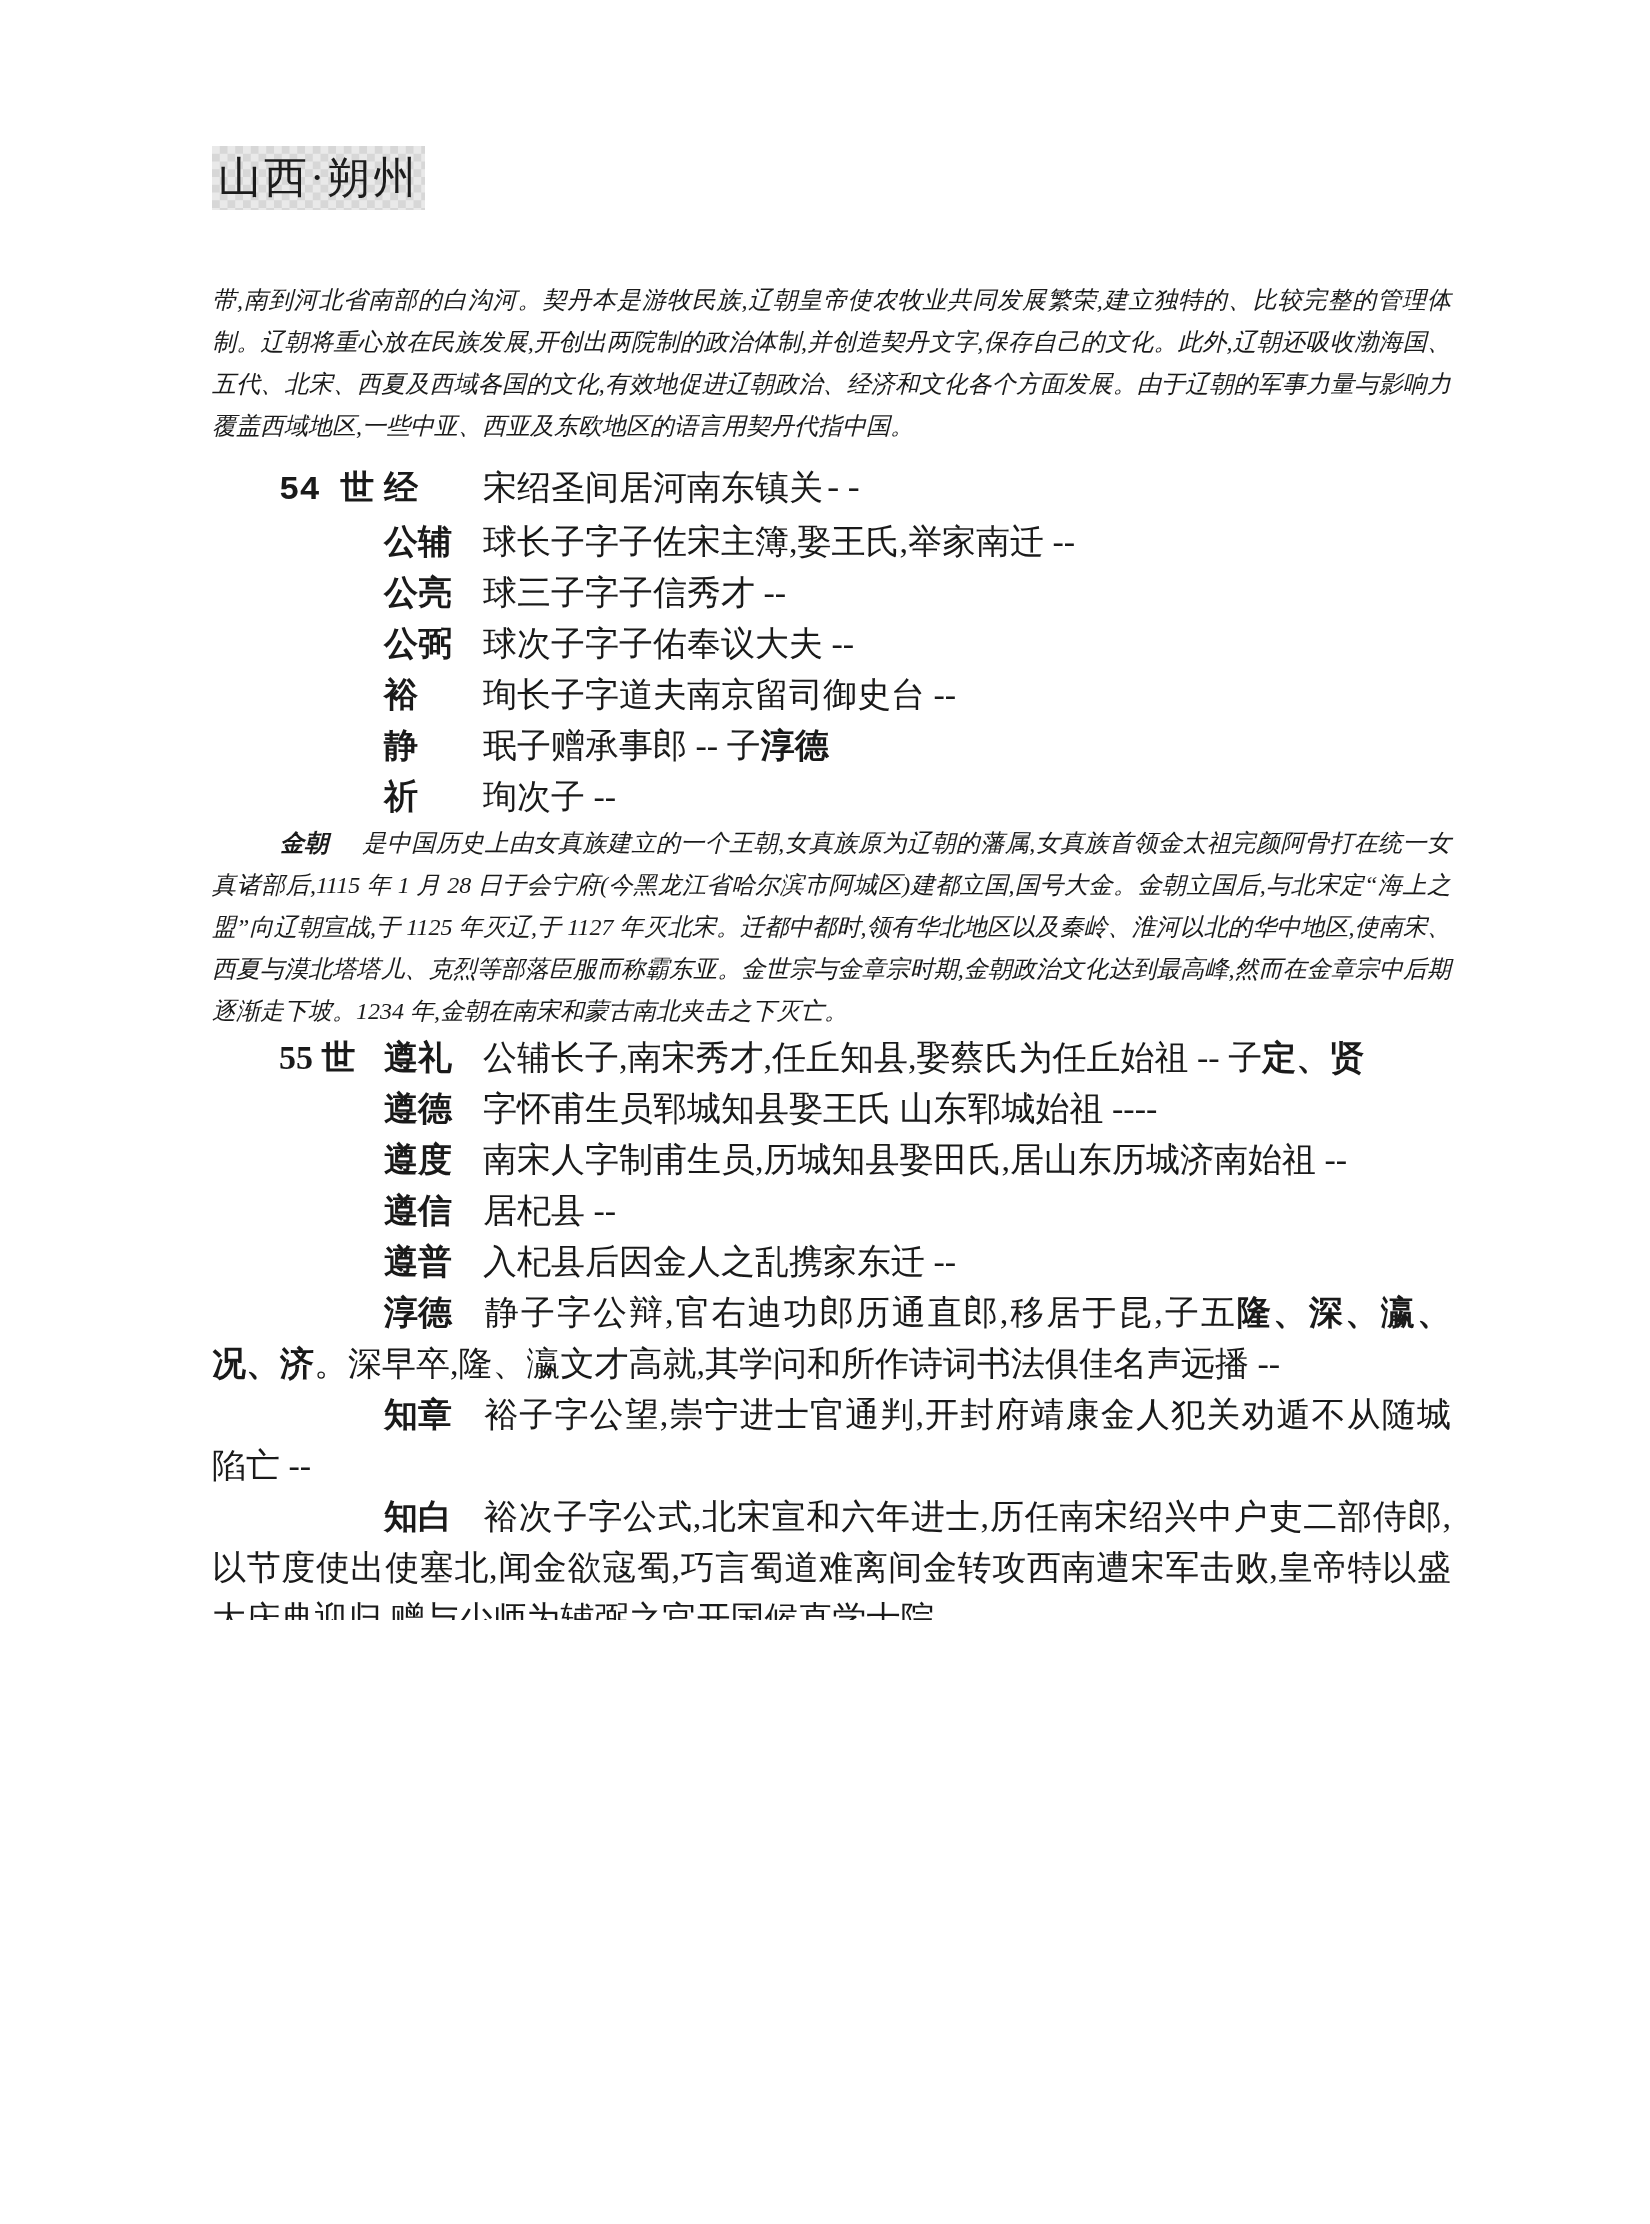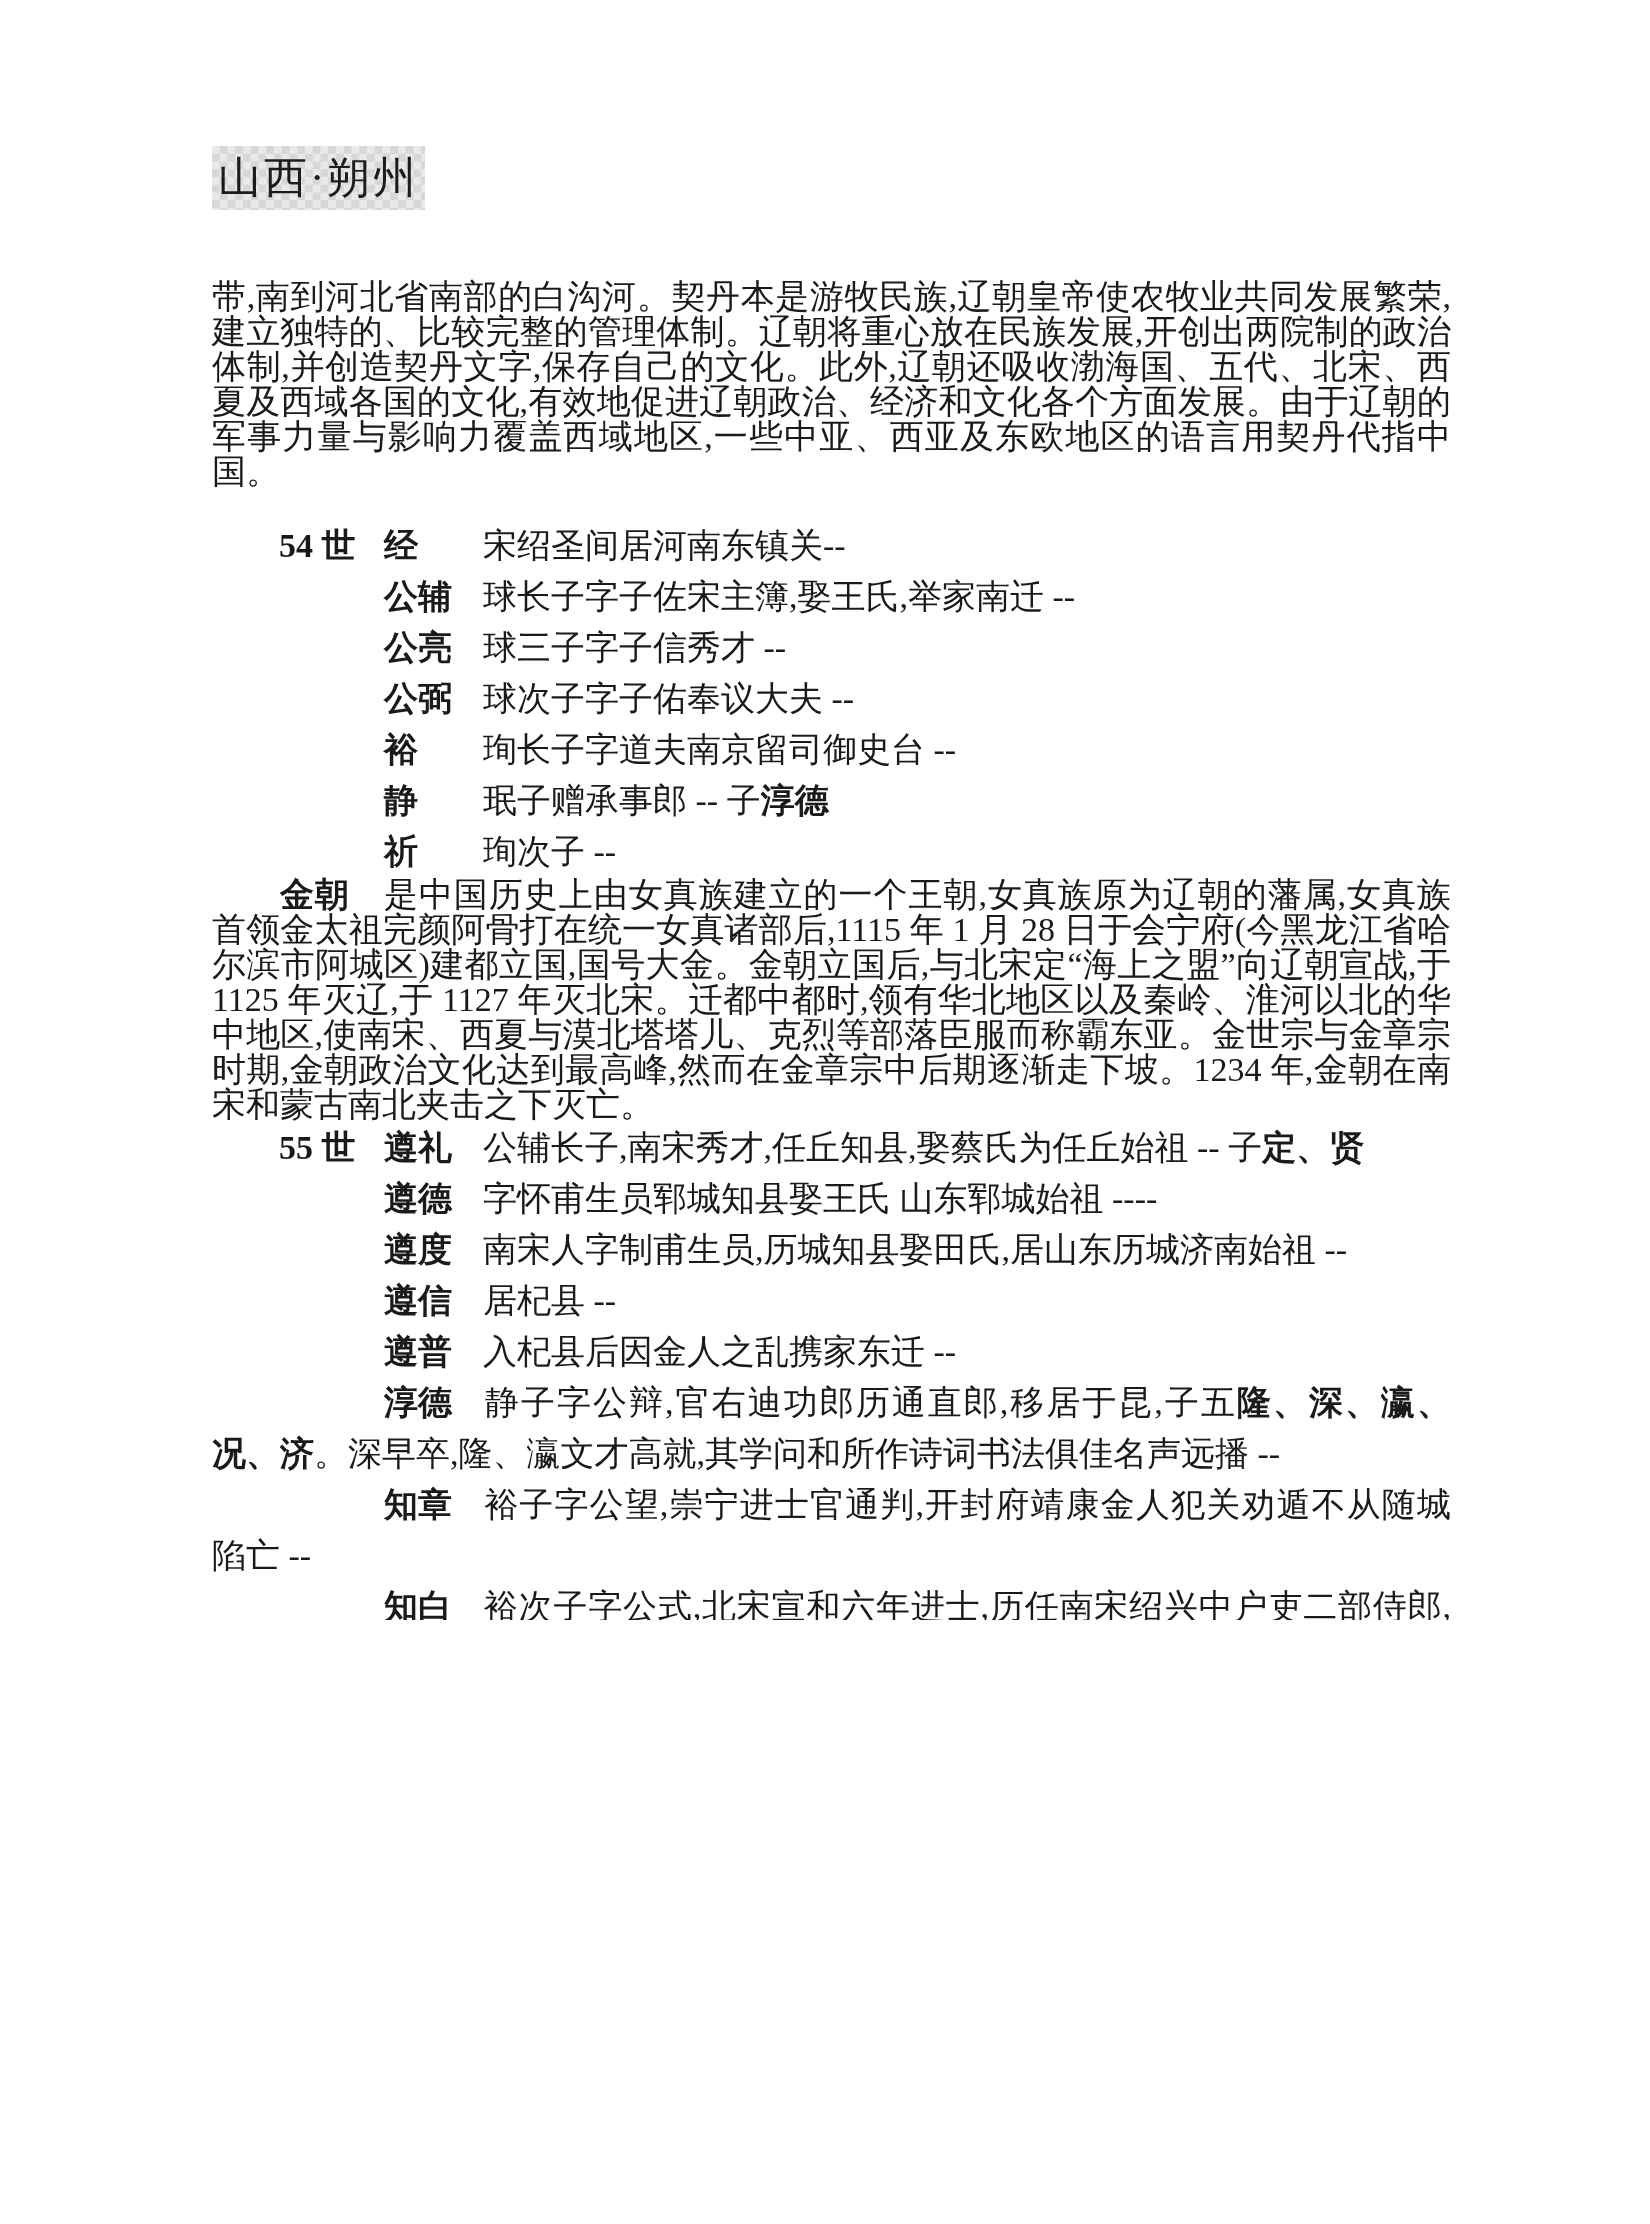--- a/index.html
+++ b/index.html
@@ -34,36 +34,37 @@
   .content {
     position: absolute;
     left: 0;
     top: 279px;
     width: 1651px;
     padding: 0 200px 0 212px;
     box-sizing: border-box;
   }
   p { margin: 0; }
   .body {
-    font-size: 34px;
-    line-height: 35px;
+    font-size: 24px;
+    line-height: 42px;
     text-align: justify;
     text-justify: inter-character;
+    font-style: italic;
   }
   .indent { text-indent: 68px; }
   .jin-label { font-weight: 700; }
   .gap { display: inline-block; width: 33px; text-indent: 0; }
   .entry {
     font-size: 34px;
     line-height: 51px;
     text-align: justify;
     text-justify: inter-character;
     text-indent: 67px;
   }
-  .sec54 { margin-top: 31px; }
+  .sec54 { margin-top: 18px; font-family: Liberation Mono, monospace; }
   .gen {
     display: inline-block;
     width: 105px;
     font-weight: 700;
     text-indent: 0;
     white-space: nowrap;
   }
   .name {
     display: inline-block;
     width: 99px;

